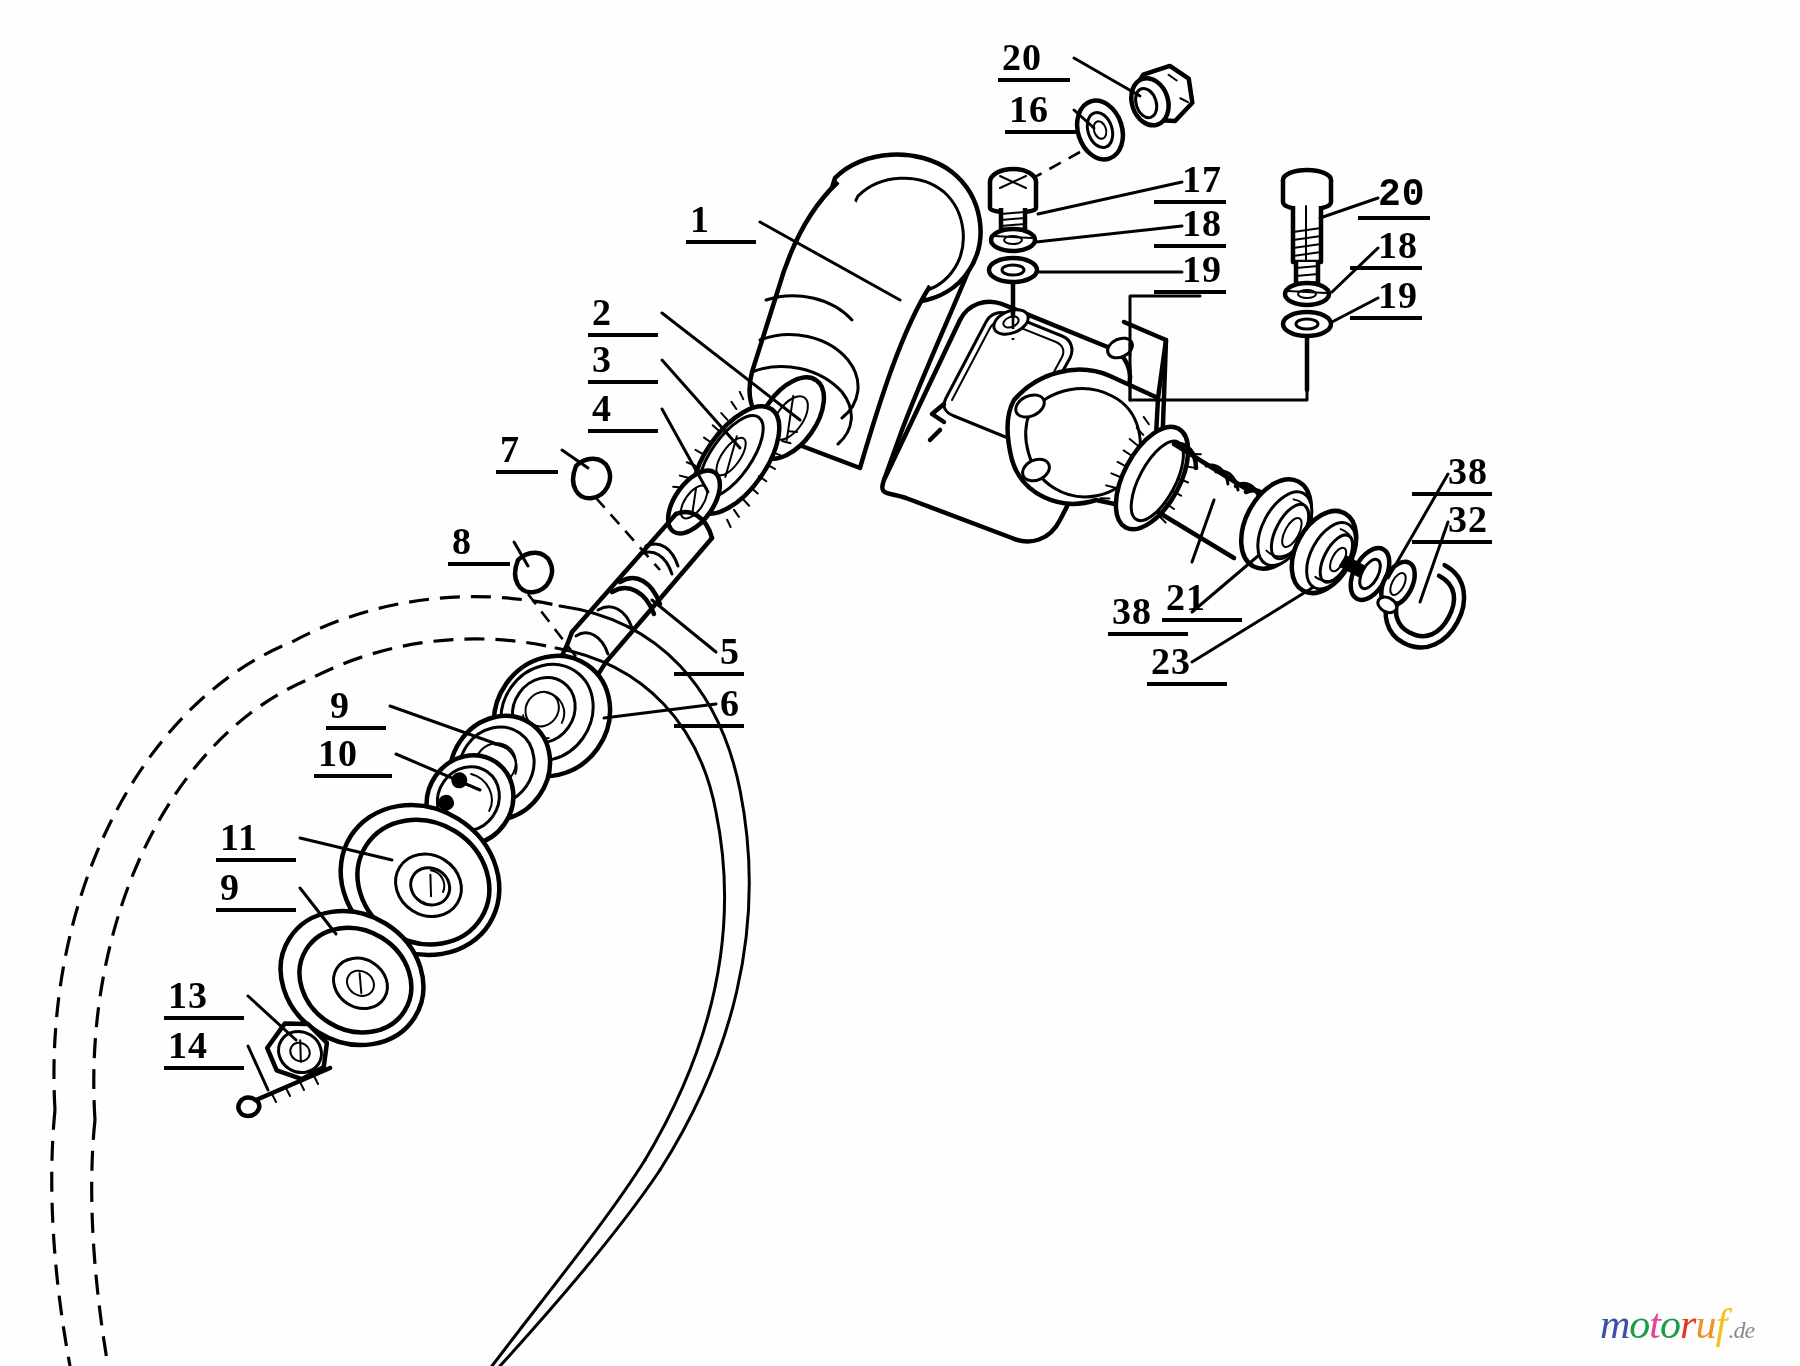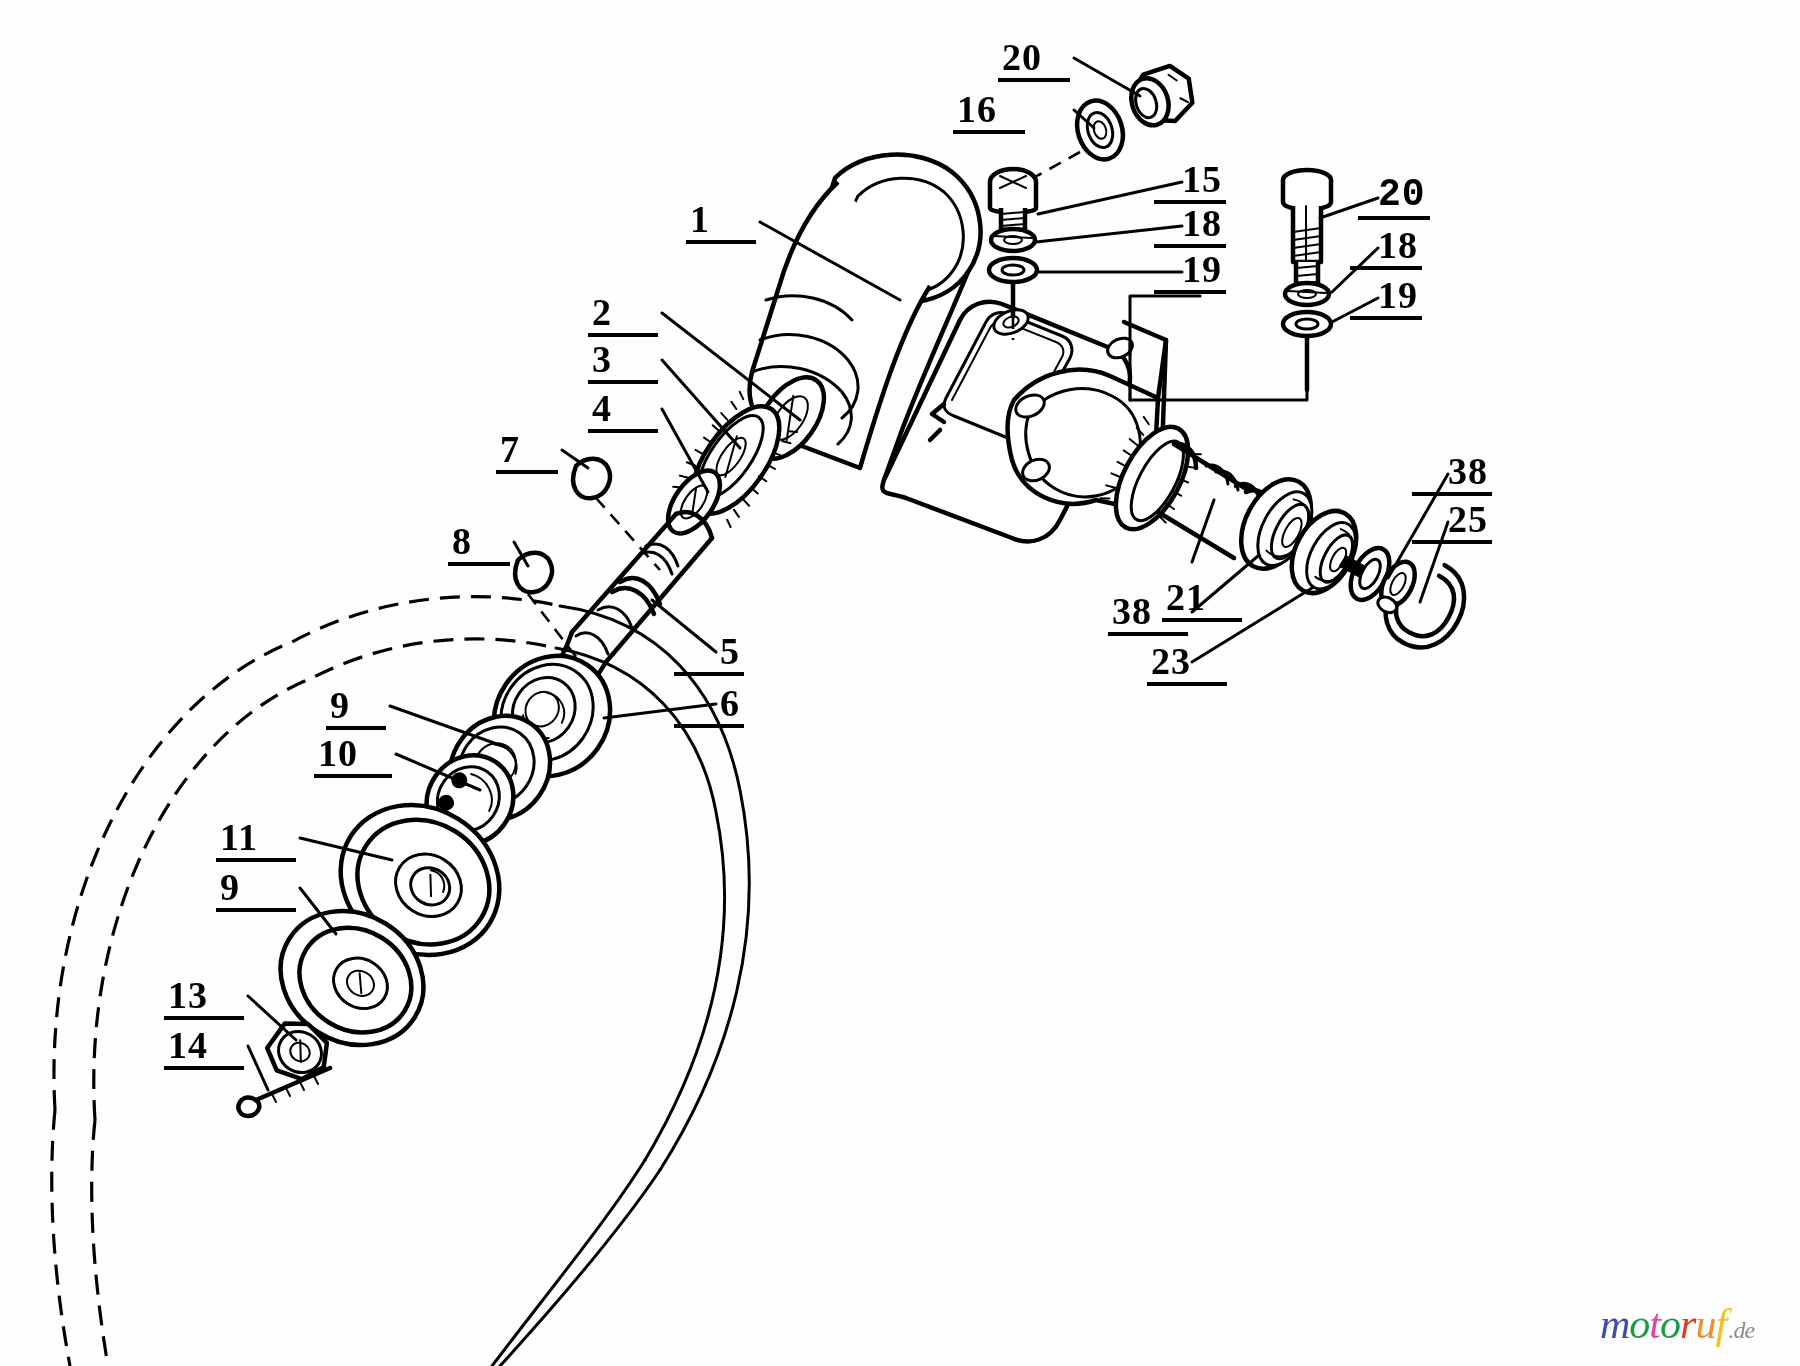--- a/index.html
+++ b/index.html
@@ -388,29 +388,29 @@
       <div class="callout" style="left: 720px; top: 684px;"><span>6</span><div style="position: absolute; height: 4px; background: rgb(0, 0, 0); width: 70px; top: 40px; right: -4px;"></div></div>
       <div class="callout" style="left: 500px; top: 430px;"><span>7</span><div style="position: absolute; height: 4px; background: rgb(0, 0, 0); width: 62px; top: 40px; left: -4px;"></div></div>
       <div class="callout" style="left: 452px; top: 522px;"><span>8</span><div style="position: absolute; height: 4px; background: rgb(0, 0, 0); width: 62px; top: 40px; left: -4px;"></div></div>
       <div class="callout" style="left: 330px; top: 686px;"><span>9</span><div style="position: absolute; height: 4px; background: rgb(0, 0, 0); width: 60px; top: 40px; left: -4px;"></div></div>
       <div class="callout" style="left: 318px; top: 734px;"><span>10</span><div style="position: absolute; height: 4px; background: rgb(0, 0, 0); width: 78px; top: 40px; left: -4px;"></div></div>
       <div class="callout" style="left: 220px; top: 818px;"><span>11</span><div style="position: absolute; height: 4px; background: rgb(0, 0, 0); width: 80px; top: 40px; left: -4px;"></div></div>
       <div class="callout" style="left: 220px; top: 868px;"><span>9</span><div style="position: absolute; height: 4px; background: rgb(0, 0, 0); width: 80px; top: 40px; left: -4px;"></div></div>
       <div class="callout" style="left: 168px; top: 976px;"><span>13</span><div style="position: absolute; height: 4px; background: rgb(0, 0, 0); width: 80px; top: 40px; left: -4px;"></div></div>
       <div class="callout" style="left: 168px; top: 1026px;"><span>14</span><div style="position: absolute; height: 4px; background: rgb(0, 0, 0); width: 80px; top: 40px; left: -4px;"></div></div>
       <div class="callout" style="left: 1002px; top: 38px;"><span>20</span><div style="position: absolute; height: 4px; background: rgb(0, 0, 0); width: 72px; top: 40px; left: -4px;"></div></div>
-      <div class="callout" style="left: 957px; top: 90px;"><span>16</span><div style="position: absolute; height: 4px; background: rgb(0, 0, 0); width: 72px; top: 40px; left: -4px;"></div></div>
-      <div class="callout" style="left: 1182px; top: 160px;"><span>15</span><div style="position: absolute; height: 4px; background: rgb(0, 0, 0); width: 72px; top: 40px; right: -4px;"></div></div>
+      <div class="callout" style="left: 1009px; top: 90px;"><span>16</span><div style="position: absolute; height: 4px; background: rgb(0, 0, 0); width: 72px; top: 40px; left: -4px;"></div></div>
+      <div class="callout" style="left: 1182px; top: 160px;"><span>17</span><div style="position: absolute; height: 4px; background: rgb(0, 0, 0); width: 72px; top: 40px; right: -4px;"></div></div>
       <div class="callout" style="left: 1182px; top: 204px;"><span>18</span><div style="position: absolute; height: 4px; background: rgb(0, 0, 0); width: 72px; top: 40px; right: -4px;"></div></div>
       <div class="callout" style="left: 1182px; top: 250px;"><span>19</span><div style="position: absolute; height: 4px; background: rgb(0, 0, 0); width: 72px; top: 40px; right: -4px;"></div></div>
       <div class="callout" style="left: 1378px; top: 176px; font-family: Liberation Mono, monospace;"><span>20</span><div style="position: absolute; height: 4px; background: rgb(0, 0, 0); width: 72px; top: 40px; right: -4px;"></div></div>
       <div class="callout" style="left: 1378px; top: 226px;"><span>18</span><div style="position: absolute; height: 4px; background: rgb(0, 0, 0); width: 72px; top: 40px; right: -4px;"></div></div>
       <div class="callout" style="left: 1378px; top: 276px;"><span>19</span><div style="position: absolute; height: 4px; background: rgb(0, 0, 0); width: 72px; top: 40px; right: -4px;"></div></div>
       <div class="callout" style="left: 1166px; top: 542px; margin-top: 36px;"><span>21</span><div style="position: absolute; height: 4px; background: rgb(0, 0, 0); width: 80px; top: 40px; left: -4px;"></div></div>
       <div class="callout" style="left: 1112px; top: 592px;"><span>38</span><div style="position: absolute; height: 4px; background: rgb(0, 0, 0); width: 80px; top: 40px; left: -4px;"></div></div>
       <div class="callout" style="left: 1128px; top: 642px; margin-left: 23px;"><span>23</span><div style="position: absolute; height: 4px; background: rgb(0, 0, 0); width: 80px; top: 40px; left: -4px;"></div></div>
       <div class="callout" style="left: 1448px; top: 452px;"><span>38</span><div style="position: absolute; height: 4px; background: rgb(0, 0, 0); width: 80px; top: 40px; right: -4px;"></div></div>
-      <div class="callout" style="left: 1448px; top: 500px;"><span>25</span><div style="position: absolute; height: 4px; background: rgb(0, 0, 0); width: 80px; top: 40px; right: -4px;"></div></div>
+      <div class="callout" style="left: 1448px; top: 500px;"><span>32</span><div style="position: absolute; height: 4px; background: rgb(0, 0, 0); width: 80px; top: 40px; right: -4px;"></div></div>
     </div>
 
   <div id="watermark"><span style="color: rgb(59, 79, 168);">m</span><span style="color: rgb(31, 154, 75);">o</span><span style="color: rgb(224, 69, 154);">t</span><span style="color: rgb(31, 154, 75);">o</span><span style="color: rgb(224, 58, 37);">r</span><span style="color: rgb(240, 144, 42);">u</span><span style="color: rgb(242, 194, 26);">f</span><span class="wm-dot" style="color: rgb(242, 194, 26);">·</span><span class="wm-tld">.de</span></div>
 
 </div>
 
 </body></html>

